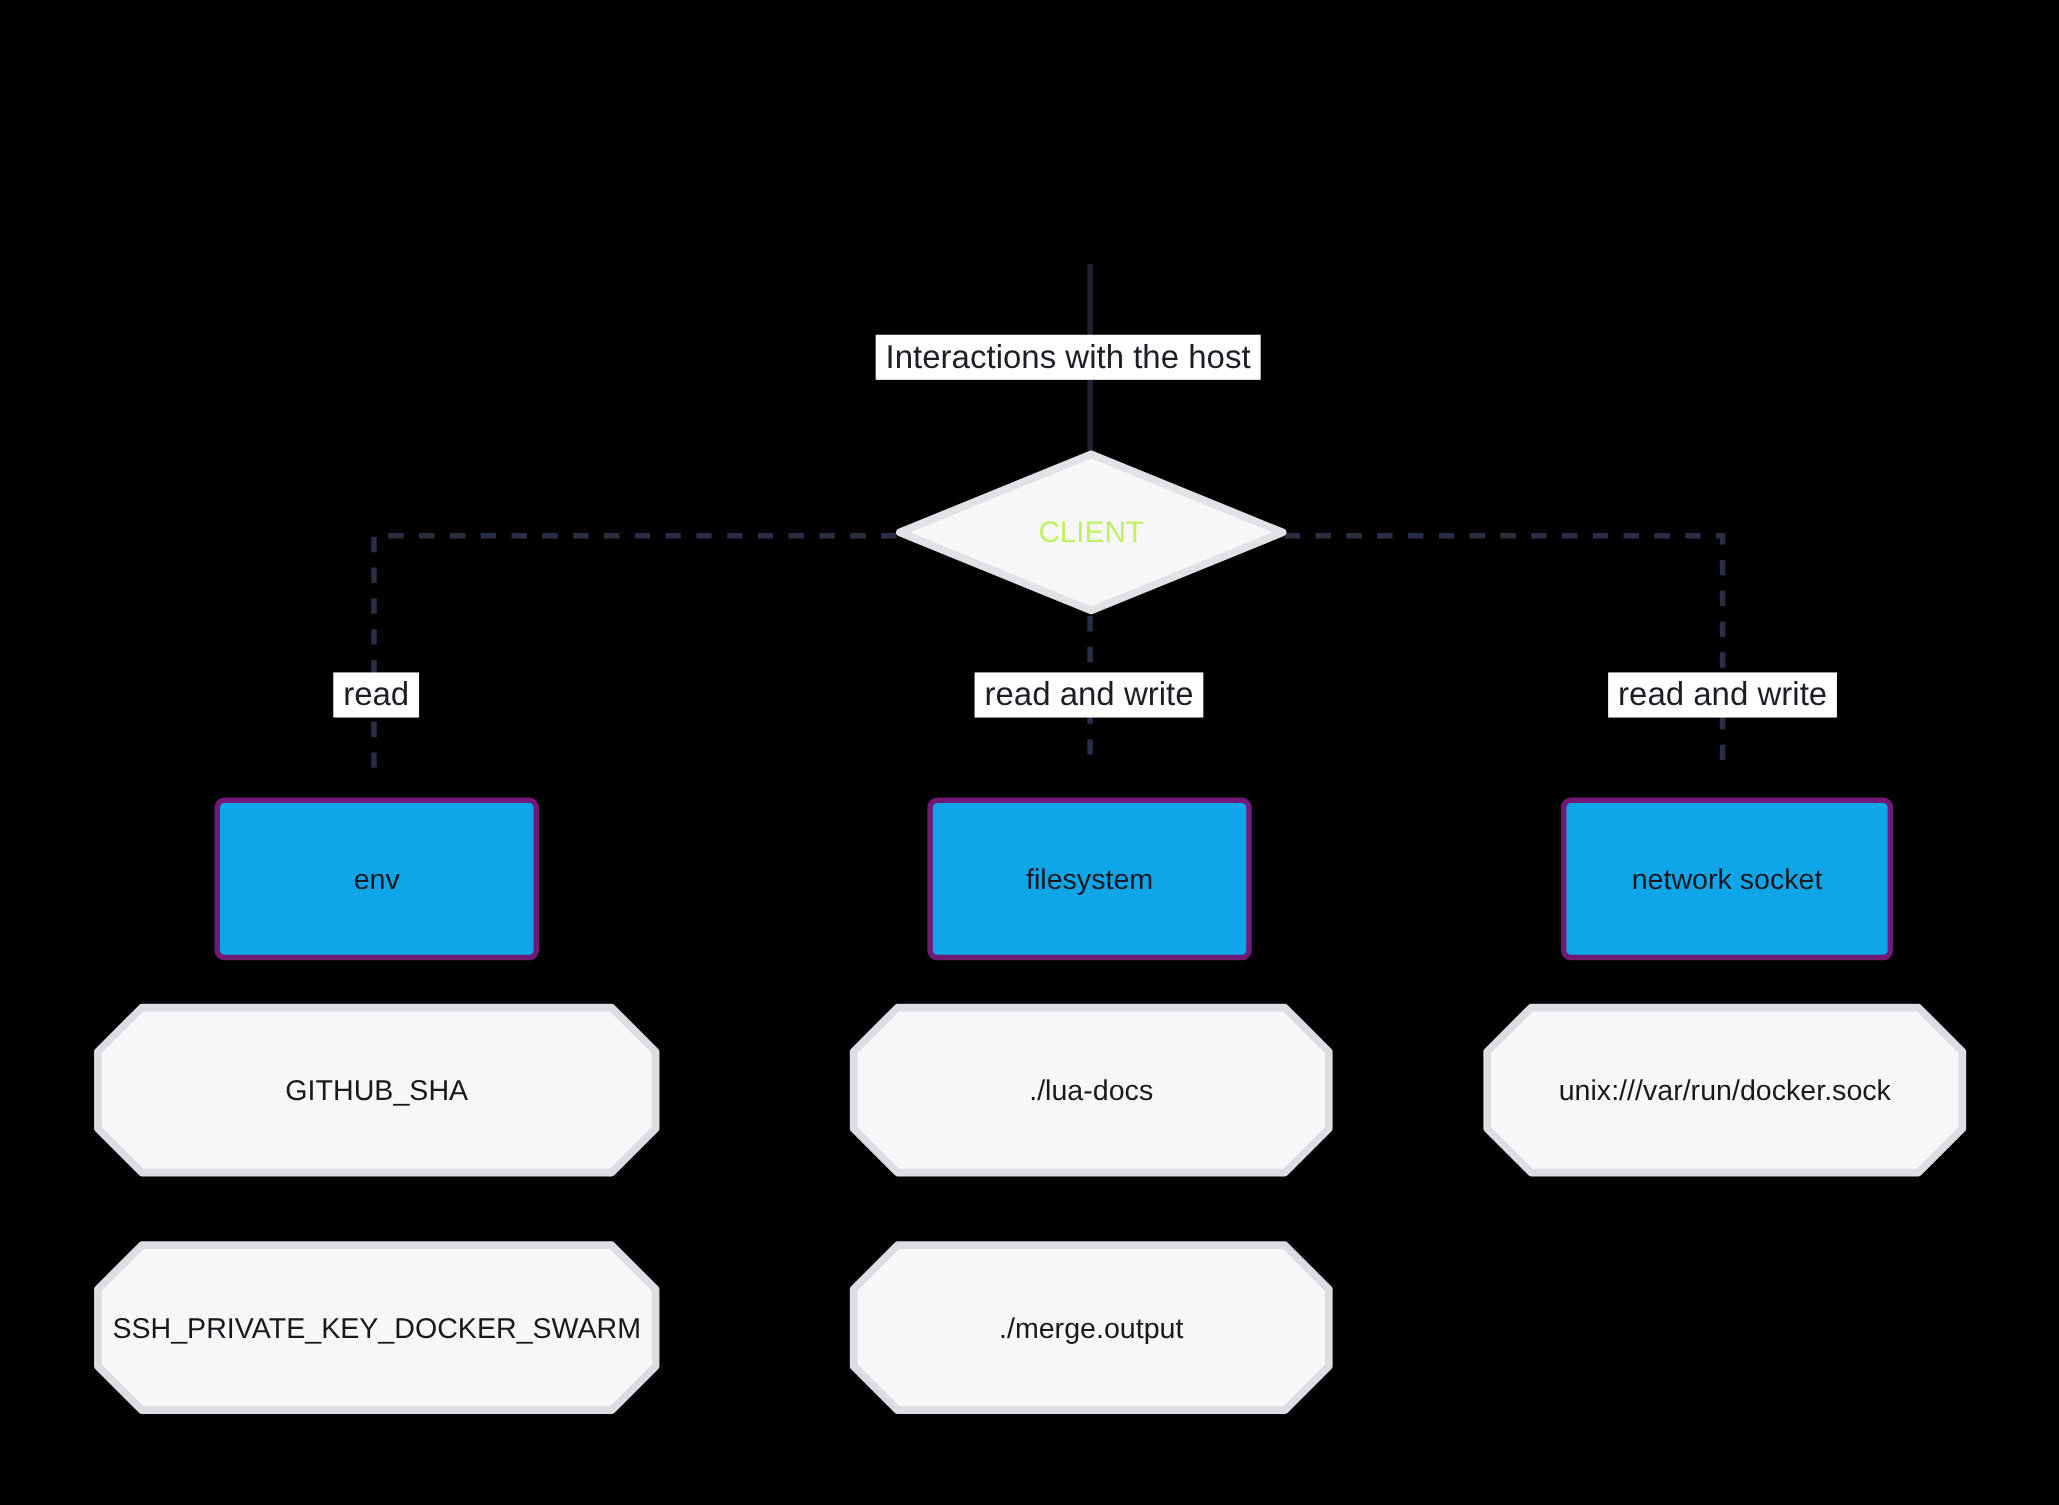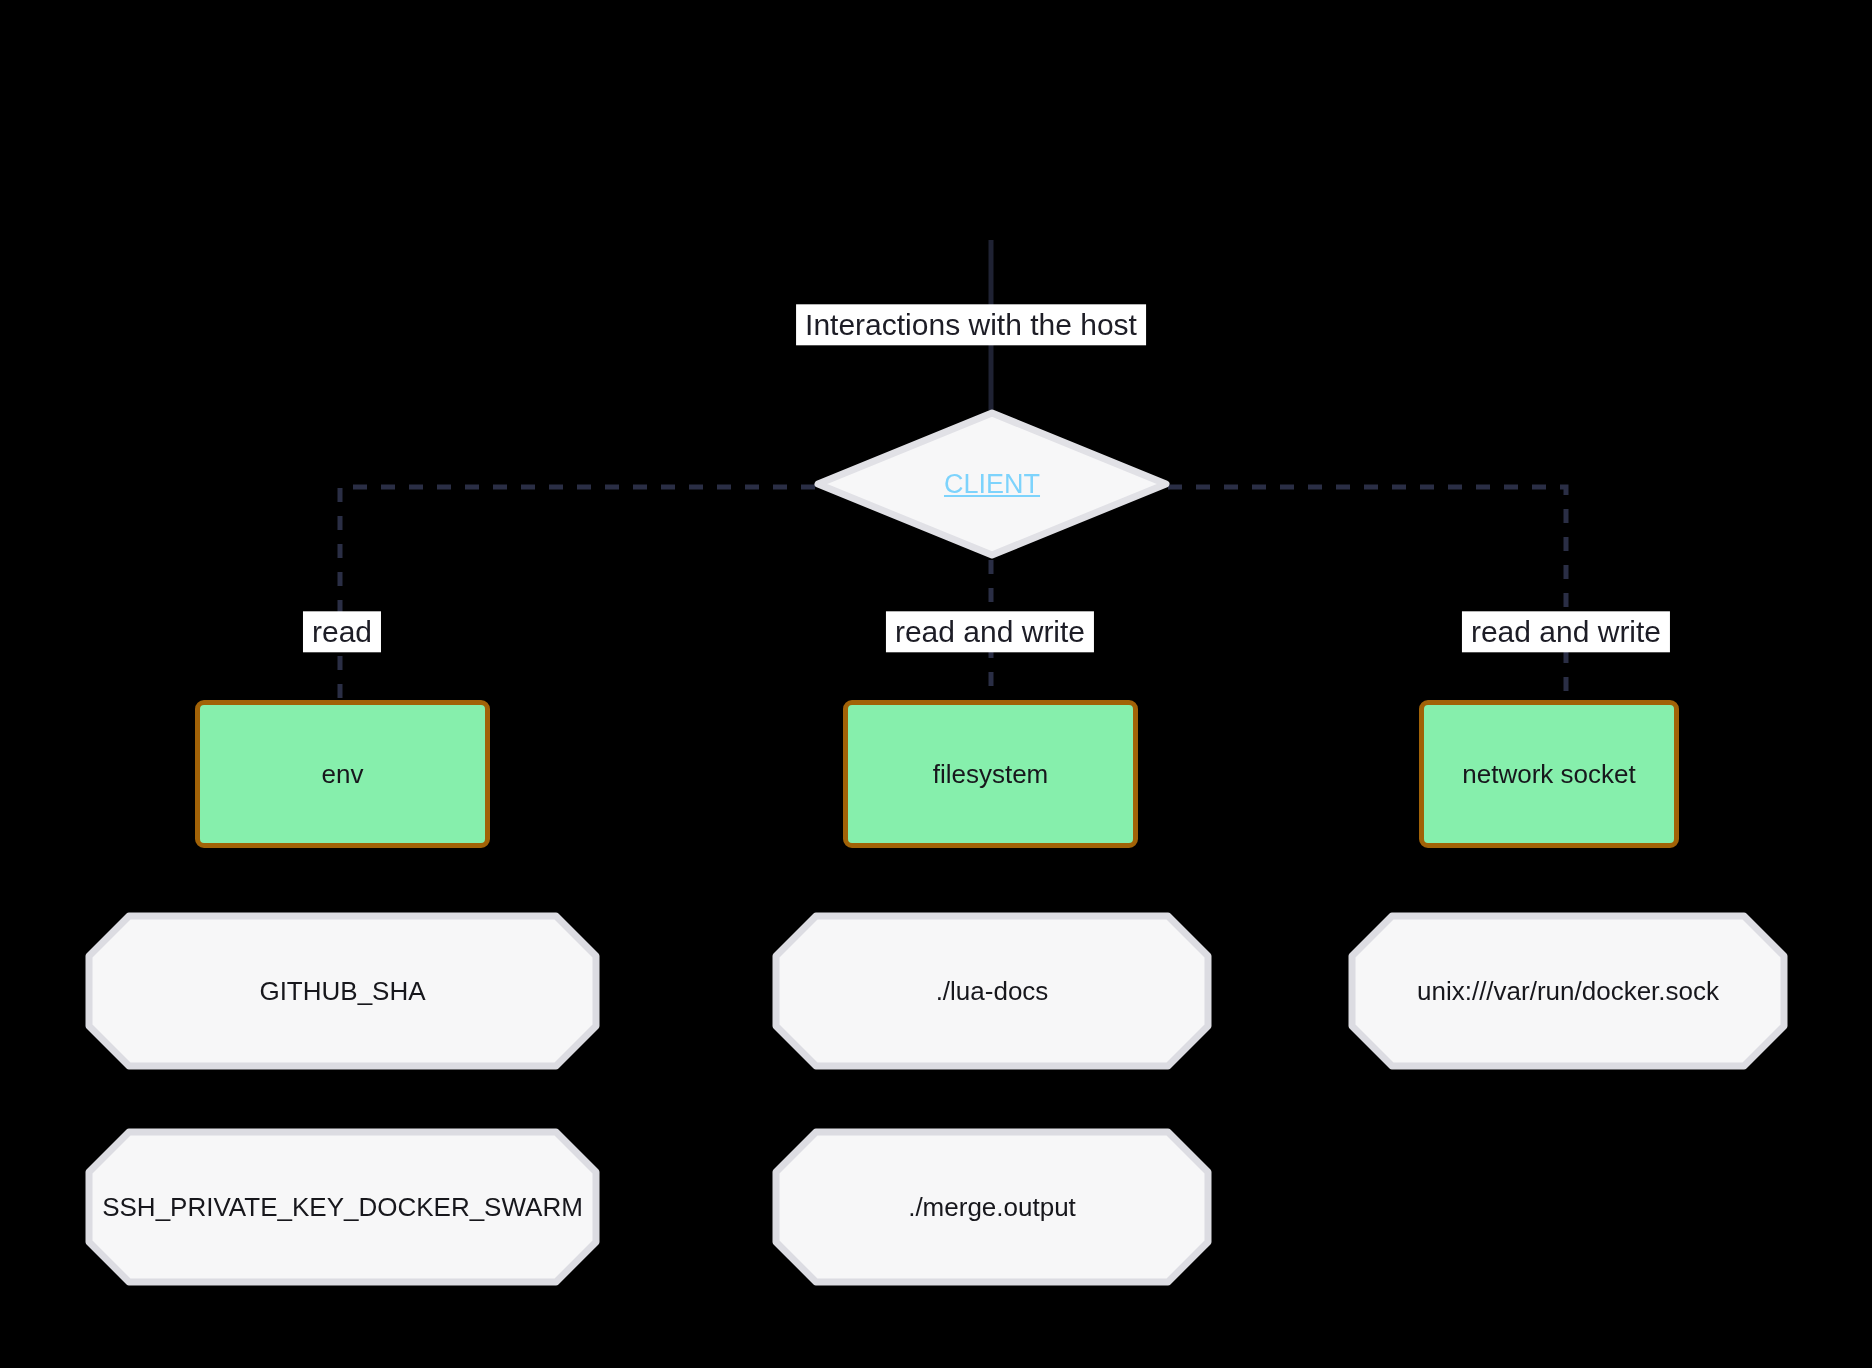--- a/index.html
+++ b/index.html
@@ -48,36 +48,36 @@
     position: absolute;
     display: flex;
     align-items: center;
     justify-content: center;
   }
   .diamond-svg { position: absolute; left: 0; top: 0; }
   .diamond-label {
     position: relative;
     z-index: 2;
     font-size: 27px;
-    color: #7dd3fc;
+    color: #bef264;
     white-space: nowrap;
-    text-decoration: underline;
   }
 
   
   .gbox {
     position: absolute;
     box-sizing: border-box;
-    background: #86efac;
-    border: 5px solid #a16207;
+    background: #0ea5e9;
+    border: 5px solid #701a75;
     border-radius: 9px;
     display: flex;
     align-items: center;
     justify-content: center;
     box-shadow: 0 3px 3px rgba(0,0,0,0.30);
+    margin-top: 25px;
   }
   .gbox-label {
     font-size: 26px;
     color: #17171c;
     white-space: nowrap;
   }
 
   
   .octa {
     position: absolute;
@@ -140,21 +140,21 @@
   <div class="elabel" style="left:1566px; top:632px;">read and write</div>
 
   <div class="gbox" style="left:195px; top:700px; width:295px; height:148px;">
     <span class="gbox-label">env</span>
   </div>
 
   <div class="gbox" style="left:843px; top:700px; width:295px; height:148px;">
     <span class="gbox-label">filesystem</span>
   </div>
 
-  <div class="gbox" style="left:1419px; top:700px; width:260px; height:148px;">
+  <div class="gbox" style="left:1419px; top:700px; width:302px; height:148px;">
     <span class="gbox-label">network socket</span>
   </div>
 
   <div class="octa" style="left:85px; top:912px; width:515px; height:158px;">
     <svg class="octa-svg" width="515" height="158" viewBox="0 0 515 158" xmlns="http://www.w3.org/2000/svg">
       <path d="M 44 4 L 471 4 L 511 44 L 511 114 L 471 154 L 44 154 L 4 114 L 4 44 Z" fill="#f7f7f8" stroke="#dcdce2" stroke-width="7" stroke-linejoin="round"></path>
     </svg>
     <span class="octa-label">GITHUB_SHA</span>
   </div>
 

